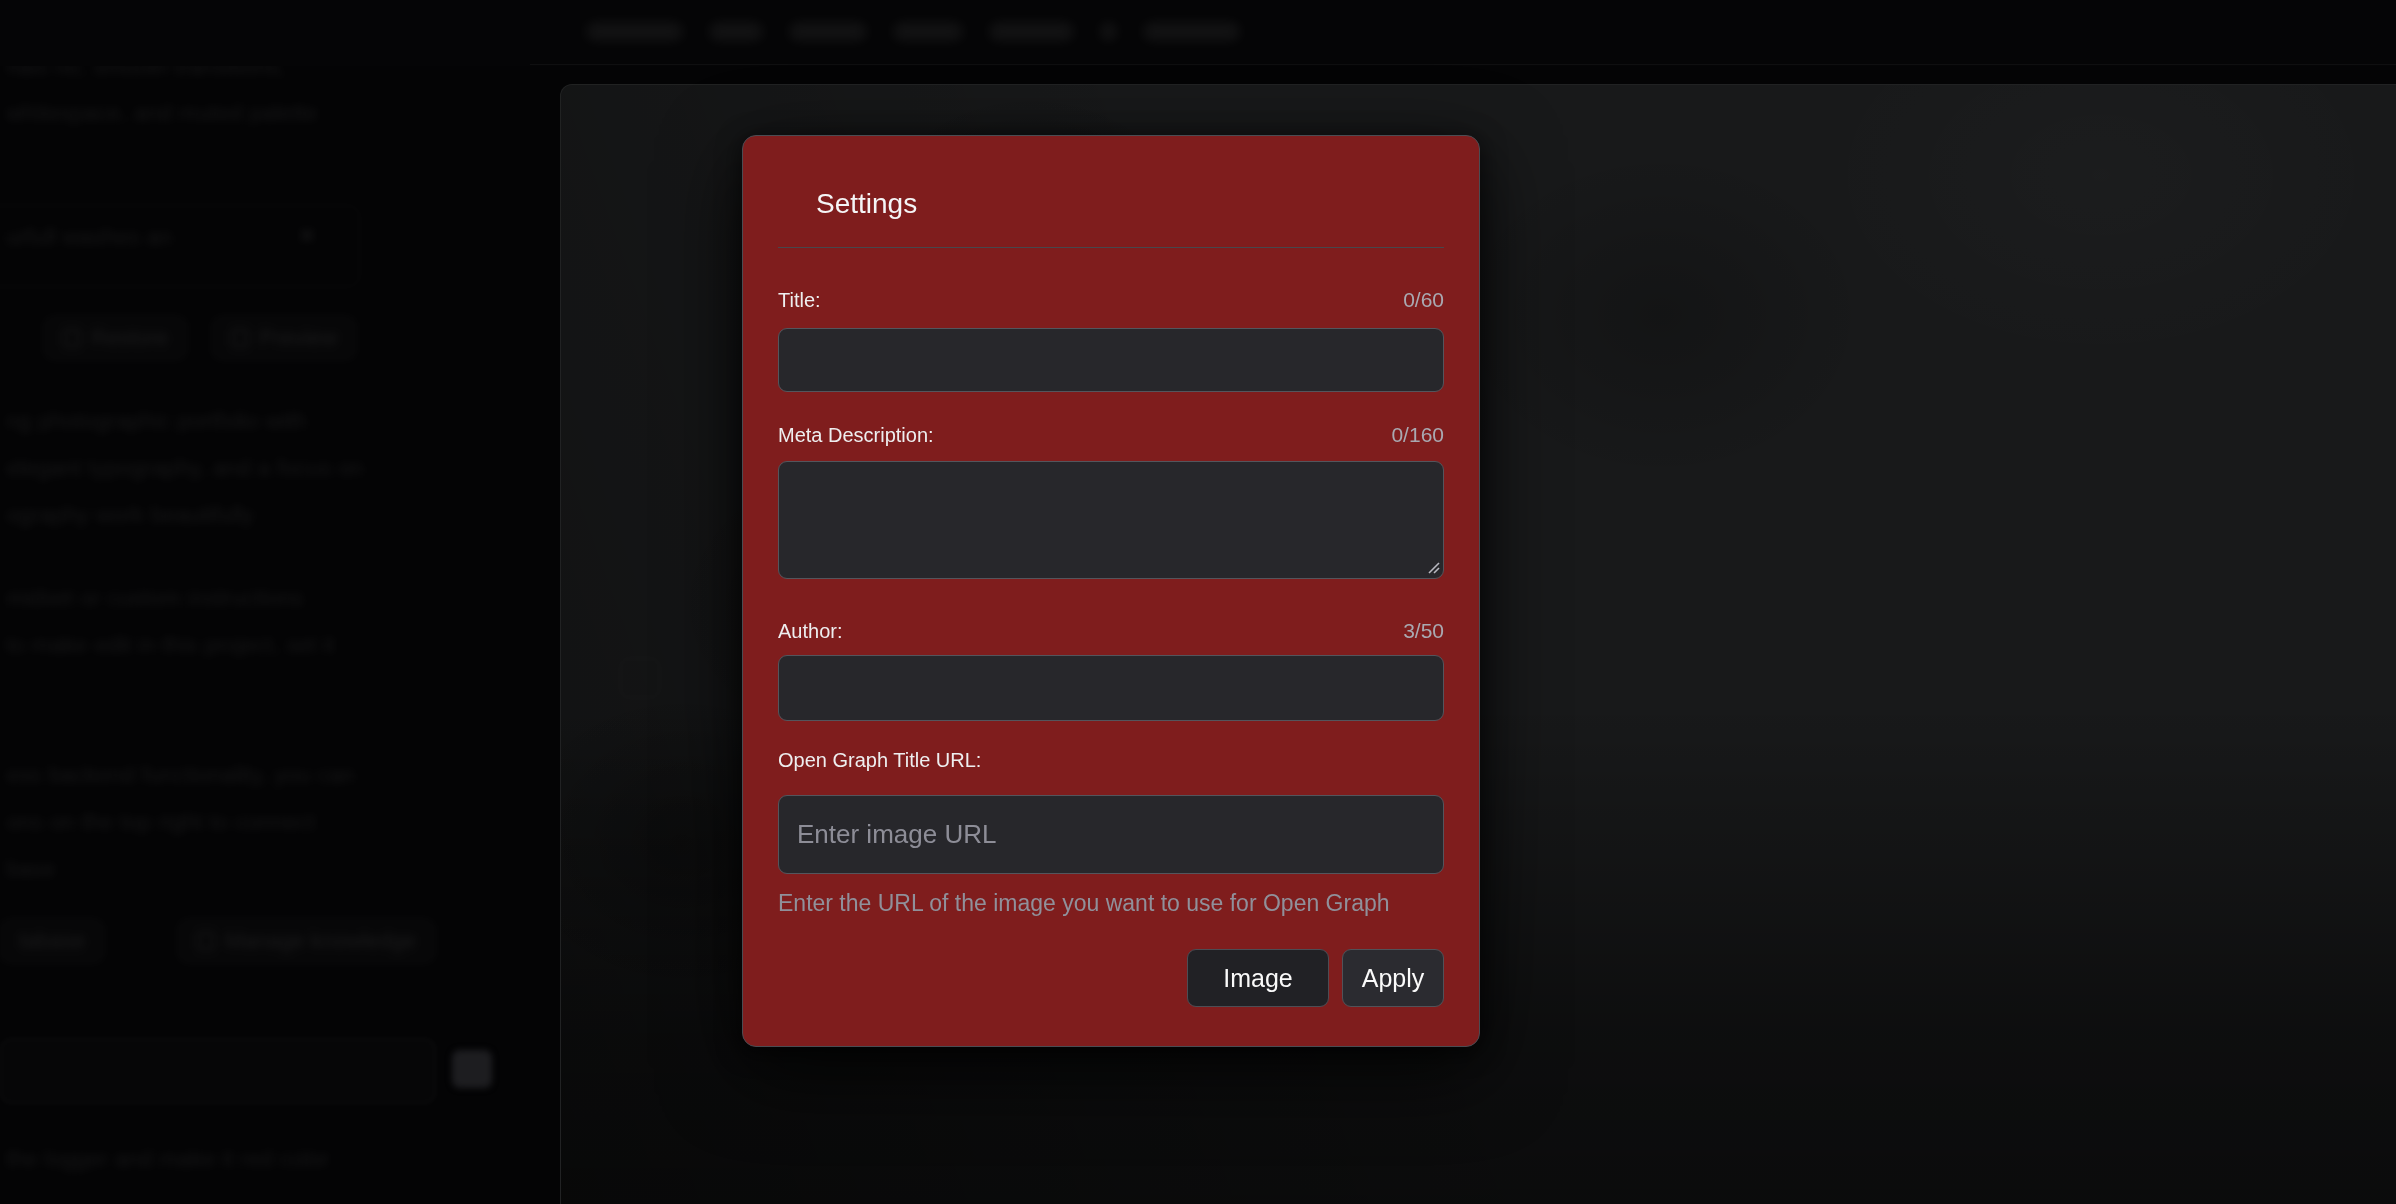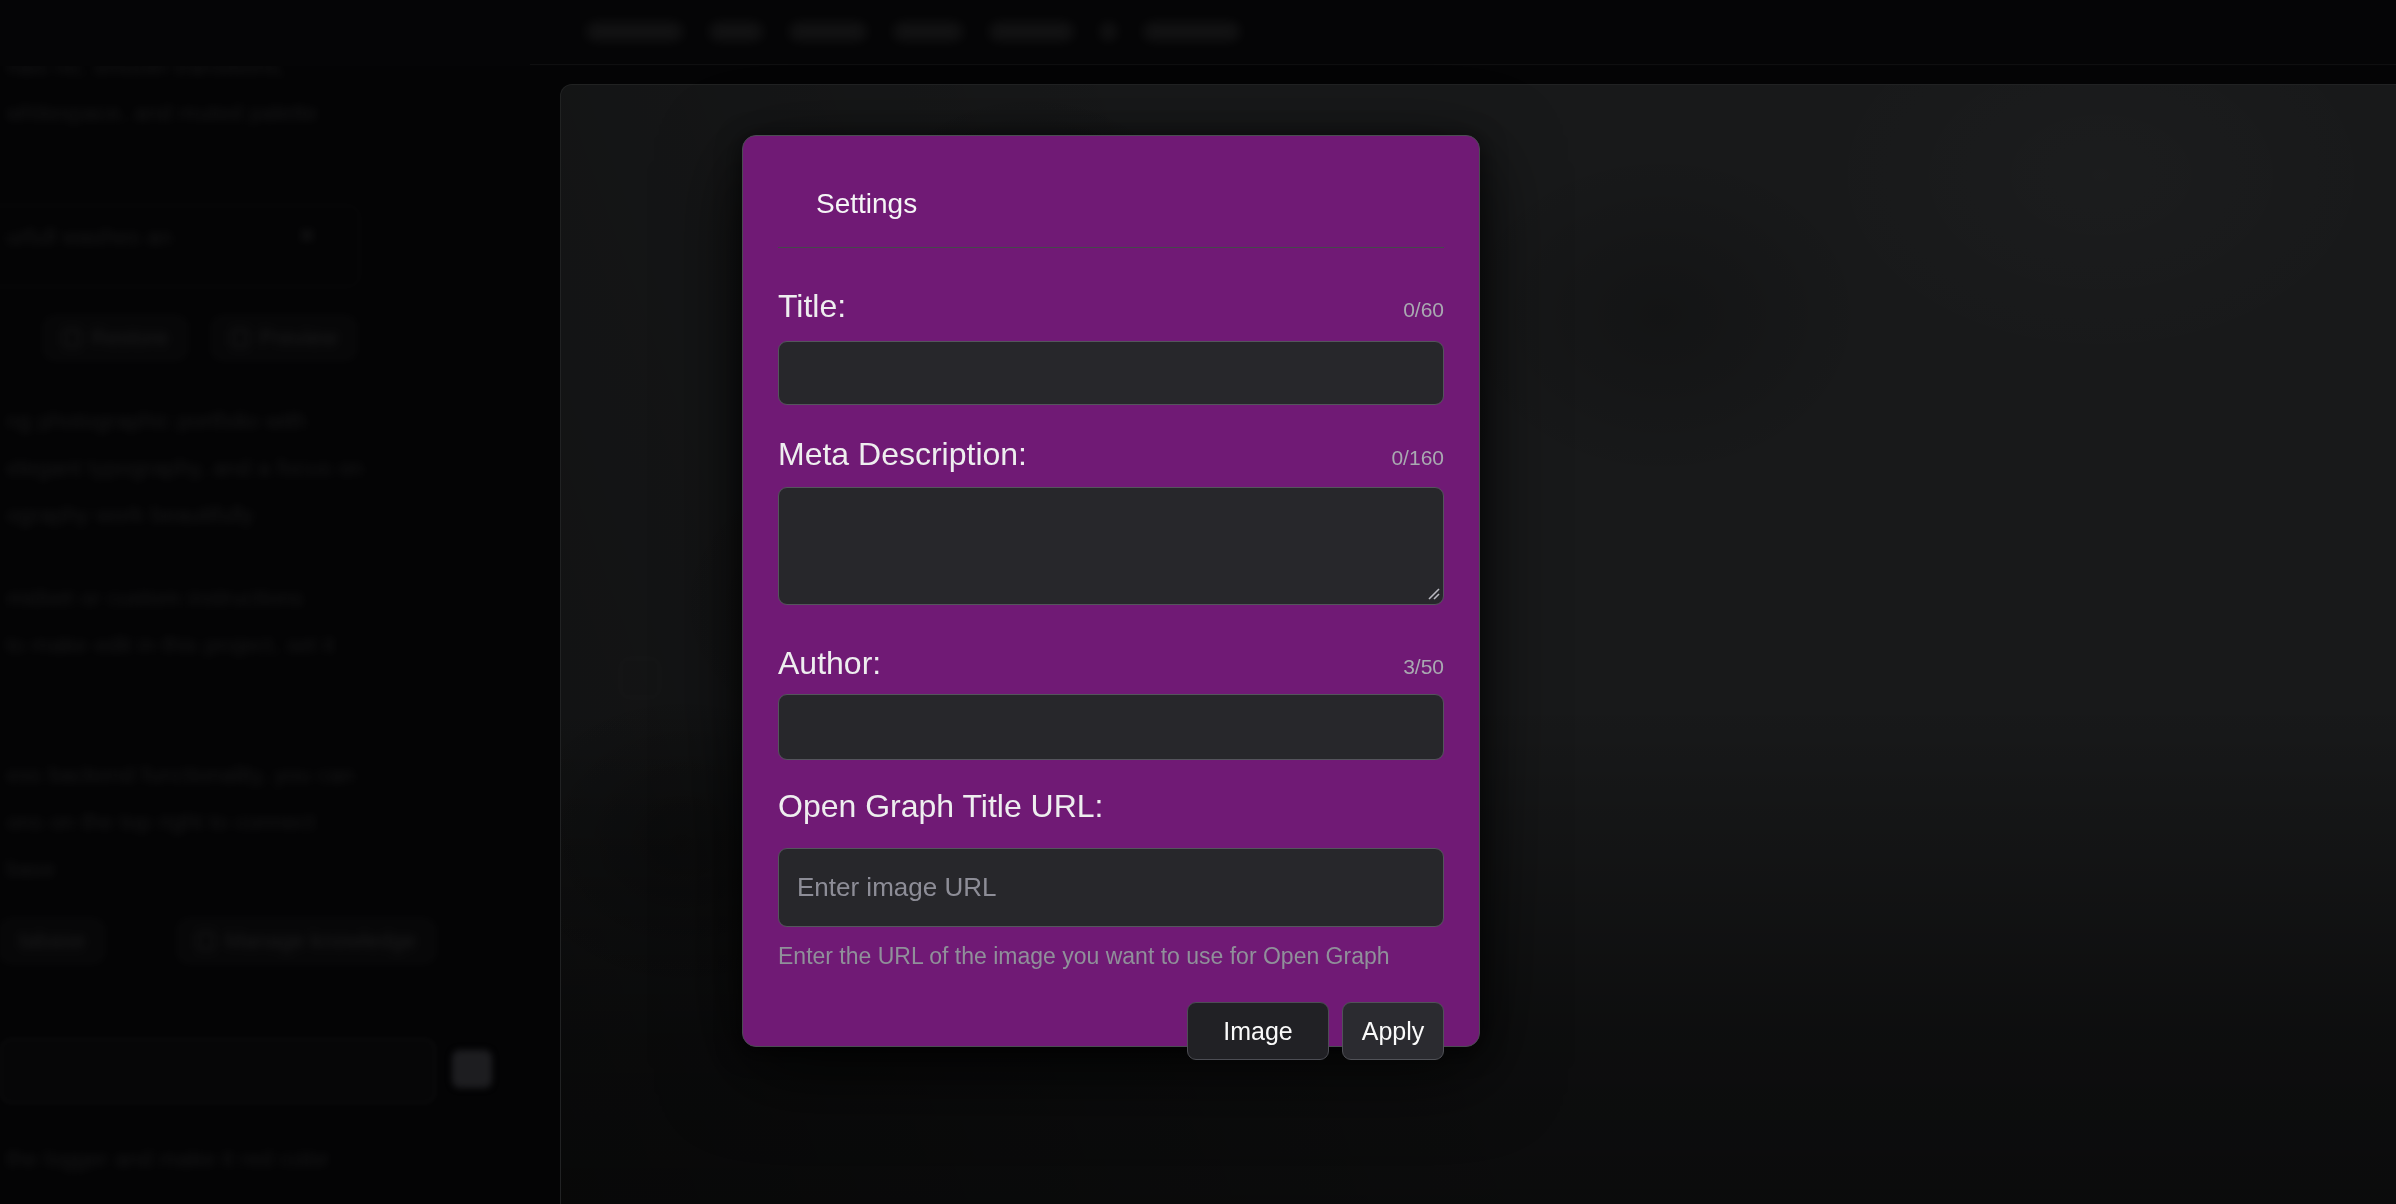--- a/index.html
+++ b/index.html
@@ -87,39 +87,39 @@
       linear-gradient(250deg, rgba(0,0,0,0) 55%, rgba(0,0,0,0.30) 100%);
   }
   .ghost-square {
     position: absolute; left: 59px; top: 573px; width: 40px; height: 40px;
     border: 1px solid rgba(255,255,255,0.05); border-radius: 9px; filter: blur(2px);
   }
 
   
   .modal {
     position: absolute; left: 742px; top: 135px; width: 738px; height: 912px;
-    background: #701a75;
+    background: #7f1d1d;
     border: 1px solid #4b4c52;
     border-radius: 14px;
     box-shadow: 0 24px 80px rgba(0,0,0,0.75), 0 4px 24px rgba(0,0,0,0.6);
     padding: 0 35px;
   }
   .modal-title {
     margin-top: 52px;
     font-size: 28px; line-height: 32px; font-weight: 500;
     color: #f5f5f6;
     padding-left: 38px;
   }
   .modal-divider {
     margin-top: 27px; height: 1px; background: #47474c; border: none;
   }
   .field-labels {
     display: flex; justify-content: space-between; align-items: baseline;
   }
-  .field-label { font-size: 32px; color: #eeeeef; }
+  .field-label { font-size: 20px; color: #eeeeef; }
   .field-counter { font-size: 21px; color: #a9a9b1; }
   .text-input, .text-area {
     display: block; width: 100%;
     background: #27272b;
     border: 1px solid #54555c;
     border-radius: 9px;
     color: #e8e8ea; font-size: 25px;
     font-family: "Liberation Sans", "DejaVu Sans", sans-serif;
     padding: 0 18px;
     outline: none;

